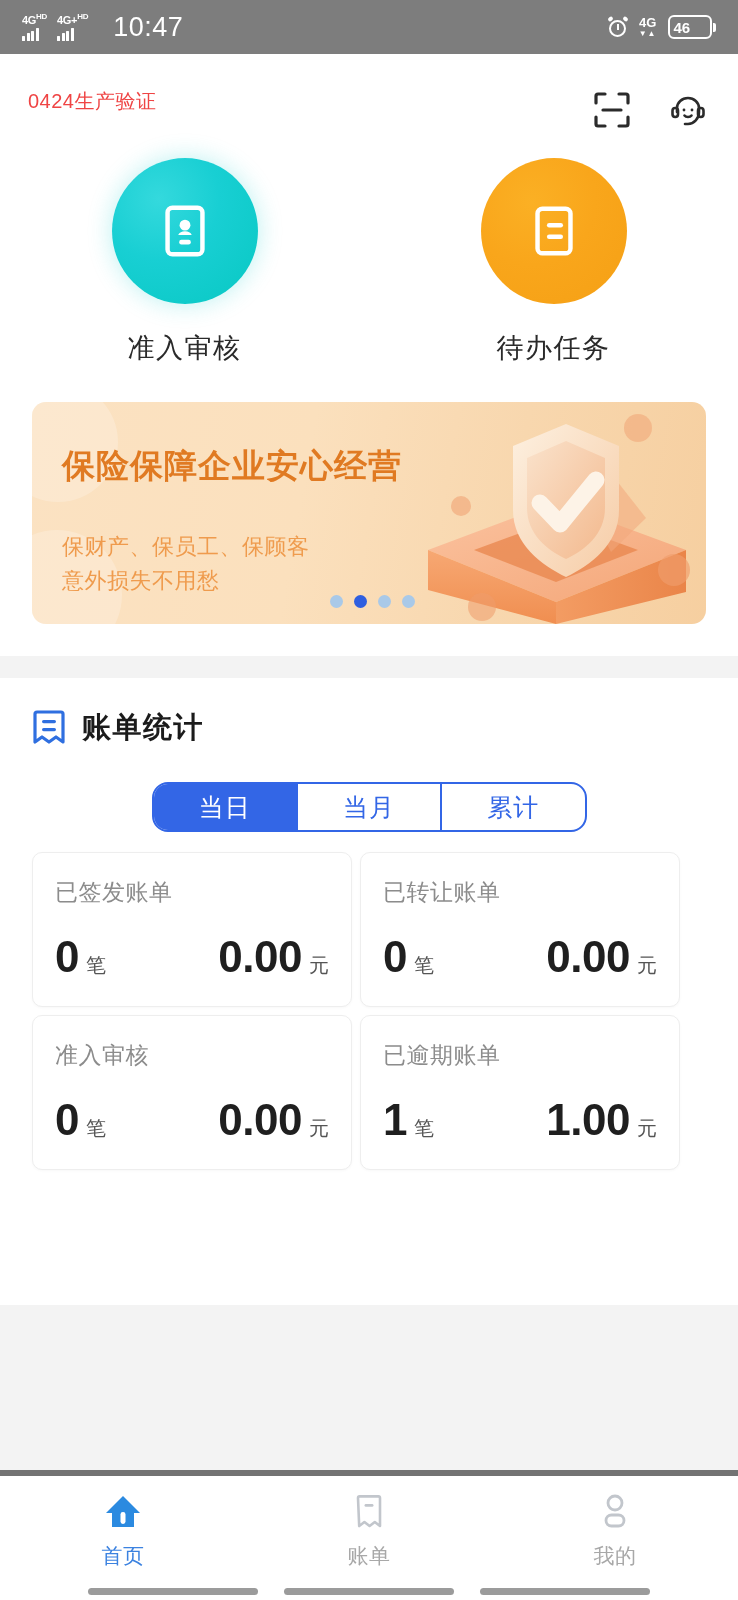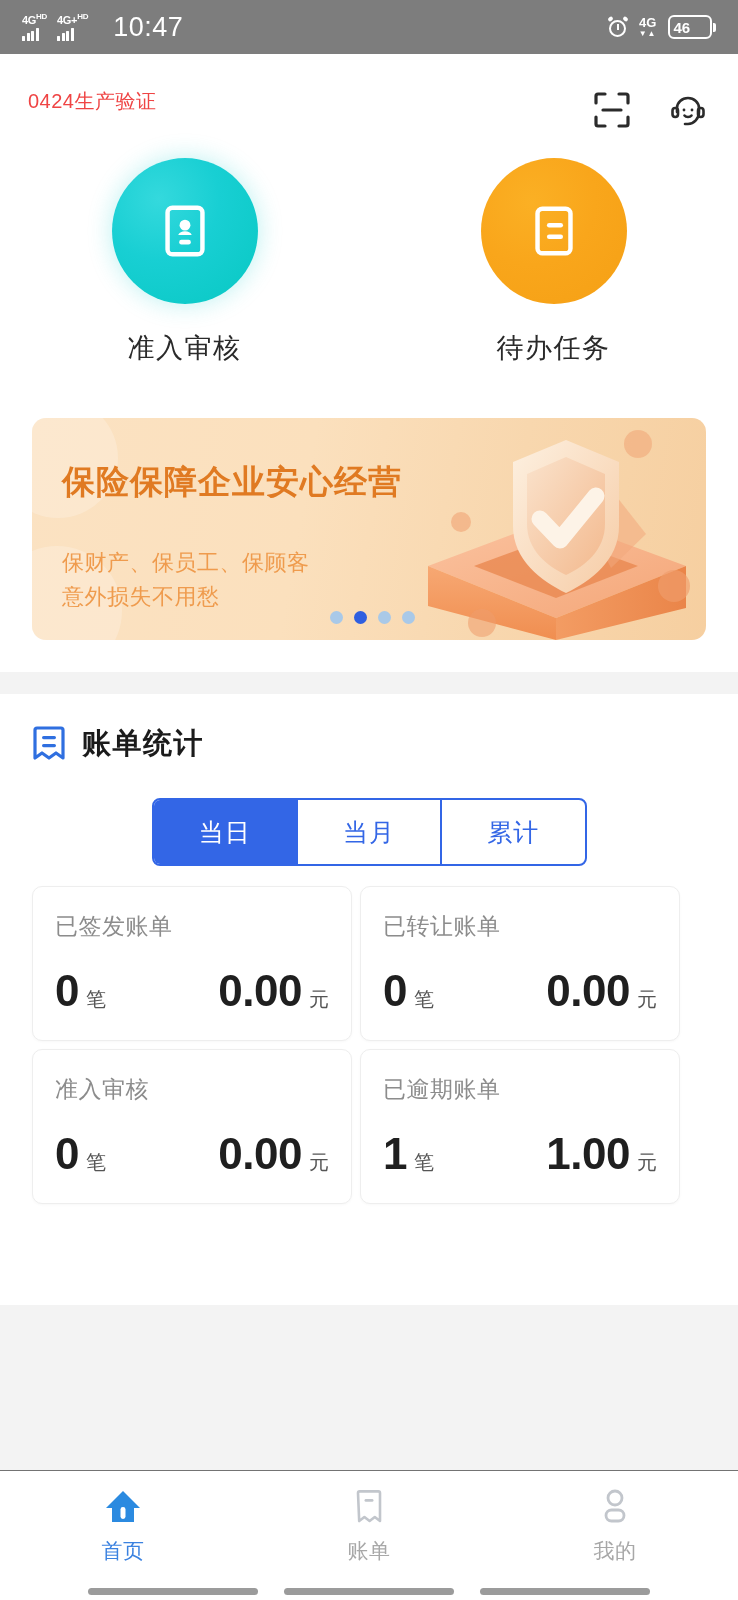--- a/index.html
+++ b/index.html
@@ -65,21 +65,20 @@
   .circle.cyan { background: radial-gradient(circle at 32% 28%, #34d9dd 0%, #18cfd3 42%, #08c8c3 100%);
                  box-shadow: 0 0 24px rgba(18,205,205,0.28); }
   .circle.orange { background: radial-gradient(circle at 35% 30%, #fbb024 0%, #f9a61b 45%, #f5a015 100%); }
   .entry-label { margin-top: 26px; font-size: 27px; color: #2a2a2a; letter-spacing: 1.5px; }
 
   
   .banner-wrap { padding: 36px 32px 0 32px; }
   .banner {
     position: relative; height: 222px; border-radius: 14px; overflow: hidden;
     background: linear-gradient(100deg, #fbe2c2 0%, #fbe0bd 40%, #f8d7ae 70%, #f6cfa0 100%);
-    margin-top: 16px;
   }
   .banner .blob { position: absolute; border-radius: 50%; background: rgba(255,255,255,0.22); }
   .b1 { left: -34px; top: -20px; width: 120px; height: 120px; }
   .b2 { left: -40px; bottom: -36px; width: 130px; height: 130px; }
   .banner-title {
     position: absolute; left: 30px; top: 42px;
     font-size: 33px; font-weight: bold; color: #e07a22; letter-spacing: 1px;
   }
   .banner-sub {
     position: absolute; left: 30px; top: 128px;
@@ -92,22 +91,22 @@
 
   
   .band { height: 22px; background: #f3f3f3; margin-top: 32px; }
 
   
   .stats { padding: 30px 32px 0 32px; }
   .stats-head { display: flex; align-items: center; gap: 16px; }
   .stats-title { font-size: 29px; font-weight: bold; color: #1b1b1b; letter-spacing: 1.5px; }
 
   .segmented {
-    margin: 34px auto 0 auto; width: 435px; height: 68px;
-    border: 2px solid #3366e6; border-radius: 8px; display: flex; overflow: hidden; background: #fff;
+    margin: 34px auto 0 auto; width: 435px; height: 50px;
+    border: 2px solid #3366e6; border-radius: 16px; display: flex; overflow: hidden; background: #fff;
   }
   .seg {
     flex: 1; display: flex; align-items: center; justify-content: center;
     font-size: 25px; color: #3366e6; letter-spacing: 1px; border-right: 2px solid #3366e6;
   }
   .seg:last-child { border-right: none; }
   .seg.active { background: #3366e6; color: #ffffff; }
 
   .cards { display: flex; flex-wrap: wrap; gap: 8px; margin-top: 20px; }
   .card {
@@ -122,21 +121,21 @@
   .big { font-size: 44px; font-weight: bold; color: #1f1f1f; letter-spacing: -0.5px; }
   .unit { font-size: 20px; color: #555555; margin-left: 7px; }
 
   
   .filler { position: absolute; left: 0; right: 0; top: 1305px; height: 165px; background: #f3f3f3; }
 
   
   .tabbar {
     position: absolute; left: 0; right: 0; bottom: 0; height: 130px;
     background: #ffffff; display: flex; padding-top: 14px;
-    border-top: 1px solid #737373;
+    border-top: 6px solid #737373;
   }
   .tab { flex: 1; display: flex; flex-direction: column; align-items: center; gap: 8px; }
   .tab-label { font-size: 21px; color: #a8a8a8; letter-spacing: 0.5px; }
   .tab.active .tab-label { color: #3b82e0; }
   .homebars { position: absolute; left: 0; right: 0; bottom: 5px; display: flex; justify-content: space-around; padding: 0 75px; }
   .homebars i { display: block; width: 170px; height: 7px; border-radius: 4px; background: #9b9b9b; }
 </style>
 </head>
 <body>
 

